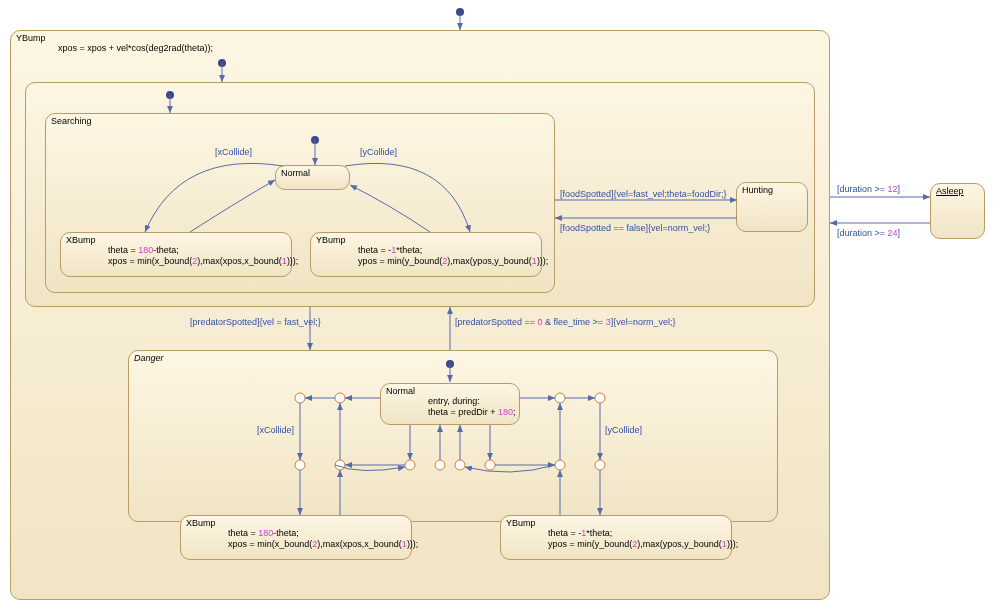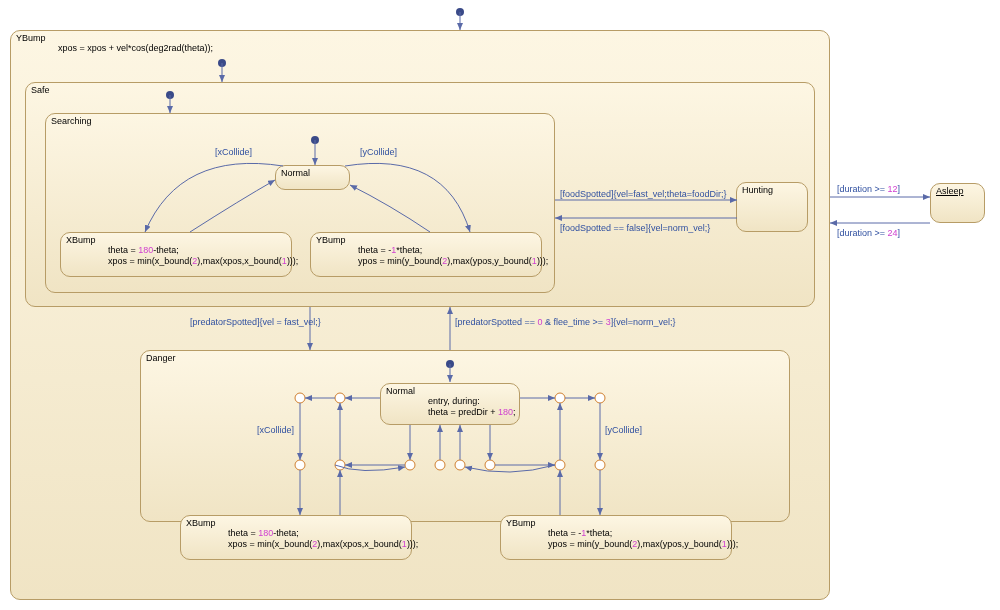--- a/index.html
+++ b/index.html
@@ -37,21 +37,20 @@
 </style>
 </head>
 <body>
 
 <div class="state" style="left:10px; top:30px; width:820px; height:570px;">
   <div class="title">YBump</div>
   <div class="code">xpos = xpos + vel*cos(deg2rad(theta));</div>
 </div>
 
 <div class="state" style="left:25px; top:82px; width:790px; height:225px;">
-  <div class="title">Safe</div>
 </div>
 
 <div class="state" style="left:45px; top:113px; width:510px; height:180px;">
   <div class="title">Searching</div>
 </div>
 
 <div class="state" style="left:275px; top:165px; width:75px; height:25px;">
   <div class="title">Normal</div>
 </div>
 
@@ -64,21 +63,21 @@
 <div class="state" style="left:310px; top:232px; width:232px; height:45px;">
   <div class="title">YBump</div>
   <div class="code"><span>theta = -</span><span class="num">1</span><span>*theta;</span></div>
   <div class="code"><span>ypos = min(y_bound(</span><span class="num">2</span><span>),max(ypos,y_bound(</span><span class="num">1</span><span>)));</span></div>
 </div>
 
 <div class="state" style="left:736px; top:182px; width:72px; height:50px;">
   <div class="title">Hunting</div>
 </div>
 
-<div class="state" style="left:140px; top:350px; width:650px; height:172px;">
+<div class="state" style="left:128px; top:350px; width:650px; height:172px;font-style:italic;">
   <div class="title">Danger</div>
 </div>
 
 <div class="state" style="left:380px; top:383px; width:140px; height:42px;">
   <div class="title">Normal</div>
   <div class="code">entry, during:</div>
   <div class="code"><span>theta = predDir + </span><span class="num">180</span><span>;</span></div>
 </div>
 
 <div class="state" style="left:180px; top:515px; width:232px; height:45px;">
@@ -86,21 +85,21 @@
   <div class="code"><span>theta = </span><span class="num">180</span><span>-theta;</span></div>
   <div class="code"><span>xpos = min(x_bound(</span><span class="num">2</span><span>),max(xpos,x_bound(</span><span class="num">1</span><span>)));</span></div>
 </div>
 
 <div class="state" style="left:500px; top:515px; width:232px; height:45px;">
   <div class="title">YBump</div>
   <div class="code"><span>theta = -</span><span class="num">1</span><span>*theta;</span></div>
   <div class="code"><span>ypos = min(y_bound(</span><span class="num">2</span><span>),max(ypos,y_bound(</span><span class="num">1</span><span>)));</span></div>
 </div>
 
-<div class="state" style="left:930px; top:183px; width:55px; height:40px;text-decoration:underline;">
+<div class="state" style="left:930px; top:183px; width:55px; height:56px;text-decoration:underline;">
   <div class="title">Asleep</div>
 </div>
 
 <svg class="overlay">
   <defs>
     <marker id="ah" markerWidth="8" markerHeight="8" refX="7" refY="3" orient="auto">
       <path d="M0,0 L7,3 L0,6 Z" class="arrowH"></path>
     </marker>
   </defs>
 

